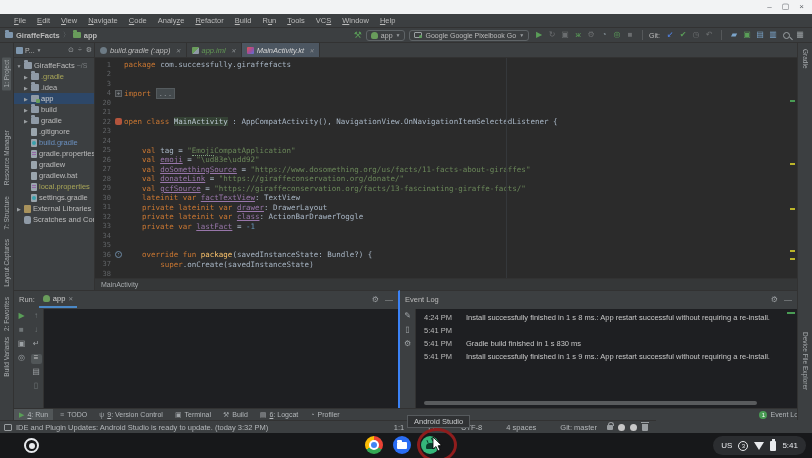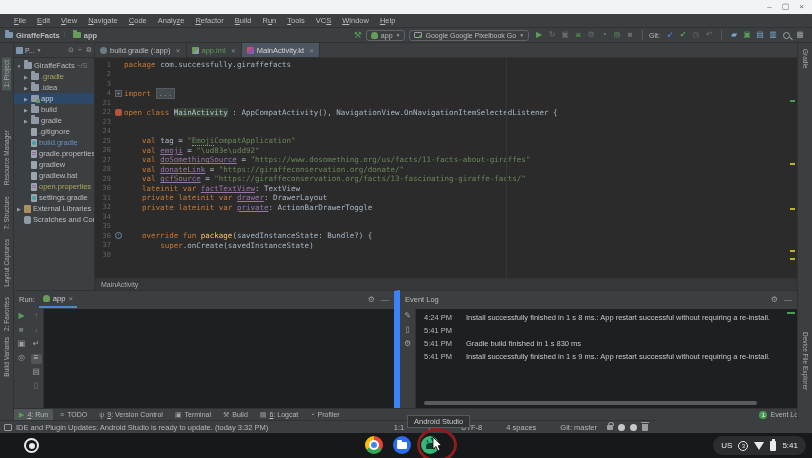--- a/index.html
+++ b/index.html
@@ -70,21 +70,21 @@
   .t-ico.module { background:#8f9aa6; } .t-ico.module::after { content:""; position:absolute; right:-1px; bottom:-1px; width:4px; height:4px; background:#699c5b; border-radius:1px; }
   .t-ico.file { width:6px; height:8px; background:#9aa5ad; }
   .t-ico.gradlef { width:6px; height:8px; background:#9aa5ad; } .t-ico.gradlef::after { content:""; position:absolute; left:1px; top:2px; width:4px; height:4px; border-radius:50%; background:#39a2ae; }
   .t-ico.props { width:6px; height:8px; background:#9aa5ad; } .t-ico.props::after { content:""; position:absolute; left:1px; top:2px; width:4px; height:1px; background:#9668a8; box-shadow:0 2px 0 #9668a8; }
   .t-ico.libs { background:#a8925c; height:8px; width:7px; }
   .t-ico.scratch { background:#8f9aa6; height:8px; width:7px; border-radius:2px; }
 
   
   #editor { position:absolute; left:95px; top:43px; width:702px; height:247px; background:#2b2b2b; }
   #tabbar { height:15px; background:#3c3f41; display:flex; align-items:stretch; border-bottom:1px solid #323232; }
-  .tab { display:flex; align-items:center; gap:3px; padding:0 5px; font-size:7.5px; color:#bbbbbb; border-right:1px solid #323232; }
+  .tab { display:flex; align-items:center; gap:3px; padding:0 5px; font-size:7.5px; color:#bbbbbb; border-right:1px solid #323232;font-style:italic; }
   .tab.active { background:#4c5661; }
   .tab .close { color:#8a8e91; font-size:6px; margin-left:2px; }
   .f-ico { width:7px; height:7px; border-radius:1px; flex:0 0 auto; }
   .f-ico.gradle { background:#6d7b85; border-radius:50%; }
   .f-ico.module { background:linear-gradient(135deg,#699c5b 50%,#8f9aa6 50%); }
   .f-ico.kotlin { background:linear-gradient(135deg,#e5544f,#9d4e9e 55%,#5b74d8); }
   #code { position:relative; height:220px; overflow:hidden; padding-top:2px; }
   .margin-guide { position:absolute; left:411px; top:0; bottom:0; width:1px; background:#35383b; }
   .code-row { height:9.5px; display:flex; align-items:center; }
   .gutter { flex:0 0 18px; text-align:right; font-family:"DejaVu Sans Mono", monospace; font-size:7px; color:#606366; padding-right:2px; }
@@ -98,21 +98,21 @@
   .cs.n { color:#6897bb; } .cs.hl { background:#344134; color:#b8c4ce; }
   .cs.styp { color:#6a8759; border-bottom:1px dotted #7ea07e; }
   .cs.fold { background:#43494c; color:#8f9398; border:1px solid #555b5e; padding:0 2px; }
   .scroll-tick { position:absolute; right:2px; width:5px; height:2px; background:#bbb529; }
   .scroll-tick.green { background:#499c54; }
   #ed-breadcrumb { height:12px; background:#353738; border-top:1px solid #323232; display:flex; align-items:center; padding-left:6px; }
   #ed-breadcrumb span { font-size:7px; color:#a7abae; }
 
   
   .panel { position:absolute; top:290px; height:118px; background:#3c3f41; border-top:1px solid #323232; }
-  #run-panel { left:14px; width:386px; border-right:6px solid #3b82f6; }
+  #run-panel { left:14px; width:386px; border-right:2px solid #3b82f6; }
   #event-panel { left:400px; width:397px; }
   .panel-header { height:17px; display:flex; align-items:center; padding:0 5px; gap:4px; }
   .panel-title { font-size:7.5px; color:#bbbbbb; }
   .panel-tab { display:flex; align-items:center; gap:3px; height:17px; padding:0 4px; border-bottom:2px solid #4a88c7; }
   .panel-tab span { font-size:7.5px; color:#d0d0d0; }
   .panel-hbtns { margin-left:auto; display:flex; gap:6px; }
   .panel-hbtn { font-size:8px; color:#9a9ea1; line-height:1; }
   .console { position:absolute; left:0; right:0; top:18px; bottom:0; background:#1e1f22; }
   #run-panel .console { left:30px; }
   .icol { position:absolute; top:18px; bottom:0; width:15px; background:#3c3f41; display:flex;
@@ -348,21 +348,21 @@
           <span class="tree-label" style="color: rgb(188, 188, 188);">gradlew</span>
         </div>
         <div class="tree-row" style="padding-left: 9px;">
           <span class="tw-arrow"></span>
           <span class="t-ico file"></span>
           <span class="tree-label" style="color: rgb(188, 188, 188);">gradlew.bat</span>
         </div>
         <div class="tree-row" style="padding-left: 9px;">
           <span class="tw-arrow"></span>
           <span class="t-ico props"></span>
-          <span class="tree-label" style="color: rgb(168, 165, 88);">open.properties</span>
+          <span class="tree-label" style="color: rgb(168, 165, 88);">local.properties</span>
         </div>
         <div class="tree-row" style="padding-left: 9px;">
           <span class="tw-arrow"></span>
           <span class="t-ico gradlef"></span>
           <span class="tree-label" style="color: rgb(188, 188, 188);">settings.gradle</span>
         </div>
         <div class="tree-row" style="padding-left: 2px;">
           <span class="tw-arrow">▶</span>
           <span class="t-ico libs"></span>
           <span class="tree-label" style="color: rgb(188, 188, 188);">External Libraries</span>
@@ -416,20 +416,25 @@
           <span class="code-text"></span>
         </div>
         <div class="code-row">
           <span class="gutter">4</span>
           <span class="gslot">
             <span class="gi-fold">+</span>
           </span>
           <span class="code-text"><span class="cs k">import </span><span class="cs fold">...</span></span>
         </div>
         <div class="code-row">
+          <span class="gutter">20</span>
+          <span class="gslot"></span>
+          <span class="code-text"></span>
+        </div>
+        <div class="code-row">
           <span class="gutter">21</span>
           <span class="gslot"></span>
           <span class="code-text"></span>
         </div>
         <div class="code-row">
           <span class="gutter">22</span>
           <span class="gslot">
             <span class="gi-class"></span>
           </span>
           <span class="code-text"><span class="cs k">open class </span><span class="cs hl">MainActivity</span><span class="cs t"> : AppCompatActivity(), NavigationView.OnNavigationItemSelectedListener {</span></span>
@@ -475,21 +480,26 @@
           <span class="code-text"><span class="cs t">    </span><span class="cs k">lateinit var </span><span class="cs p">factTextView</span><span class="cs t">: TextView</span></span>
         </div>
         <div class="code-row">
           <span class="gutter">31</span>
           <span class="gslot"></span>
           <span class="code-text"><span class="cs t">    </span><span class="cs k">private lateinit var </span><span class="cs p">drawer</span><span class="cs t">: DrawerLayout</span></span>
         </div>
         <div class="code-row">
           <span class="gutter">32</span>
           <span class="gslot"></span>
-          <span class="code-text"><span class="cs t">    </span><span class="cs k">private lateinit var </span><span class="cs p">private</span><span class="cs t">: ActionBarDrawerToggle</span></span>
+          <span class="code-text"><span class="cs t">    </span><span class="cs k">private lateinit var </span><span class="cs p">class</span><span class="cs t">: ActionBarDrawerToggle</span></span>
+        </div>
+        <div class="code-row">
+          <span class="gutter">33</span>
+          <span class="gslot"></span>
+          <span class="code-text"><span class="cs t">    </span><span class="cs k">private var </span><span class="cs p">lastFact</span><span class="cs t"> = </span><span class="cs n">-1</span></span>
         </div>
         <div class="code-row">
           <span class="gutter">34</span>
           <span class="gslot"></span>
           <span class="code-text"></span>
         </div>
         <div class="code-row">
           <span class="gutter">35</span>
           <span class="gslot"></span>
           <span class="code-text"></span>

